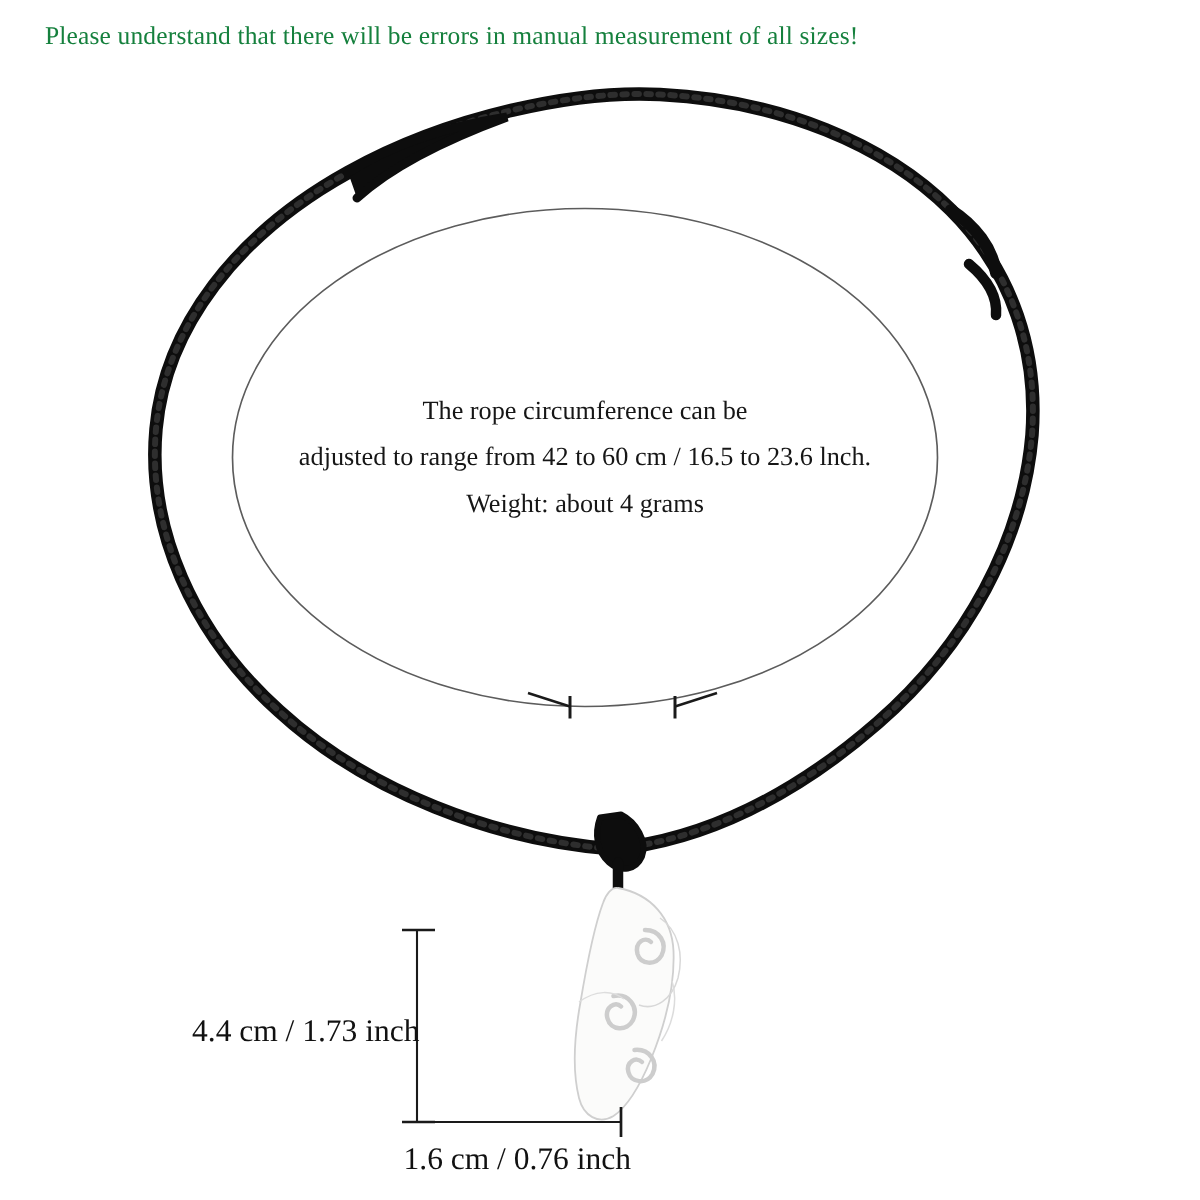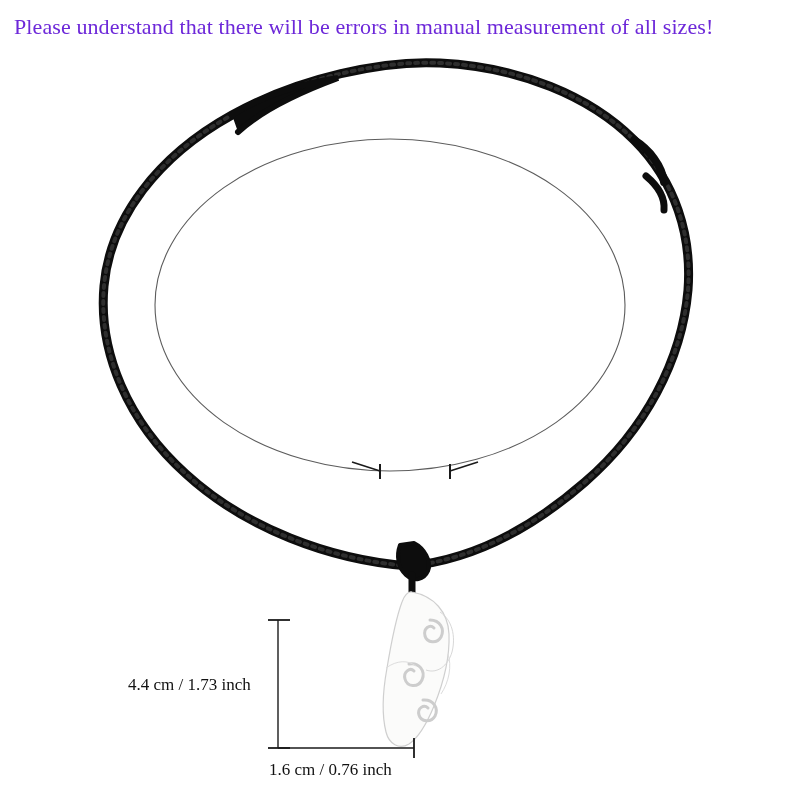--- a/index.html
+++ b/index.html
@@ -14,25 +14,25 @@
     color: #111111;
     overflow: hidden;
   }
   #stage {
     position: relative;
     width: 800px;
     height: 800px;
   }
   .disclaimer {
     position: absolute;
-    left: 14px;
+    left: 30px;
     top: 14px;
-    font-size: 22px;
+    font-size: 17px;
     letter-spacing: 0.1px;
-    color: #6d28d9;
+    color: #15803d;
     white-space: nowrap;
   }
   .svg-layer {
     position: absolute;
     left: 0;
     top: 0;
     width: 800px;
     height: 800px;
   }
   .center-note {
@@ -43,21 +43,21 @@
     text-align: center;
     font-size: 17.5px;
     line-height: 31px;
     color: #161616;
   }
   .center-note div {
     white-space: nowrap;
   }
   .dim-label {
     position: absolute;
-    font-size: 17px;
+    font-size: 21px;
     color: #111111;
     white-space: nowrap;
   }
   #height-label {
     left: 128px;
     top: 675px;
   }
   #width-label {
     left: 269px;
     top: 760px;
@@ -140,18 +140,23 @@
       <line x1="268" y1="620" x2="290" y2="620" stroke="#1a1a1a" stroke-width="1.8"></line>
       <line x1="268" y1="748" x2="290" y2="748" stroke="#1a1a1a" stroke-width="1.8"></line>
     </g>
 
     <g>
       <line x1="278" y1="748" x2="414" y2="748" stroke="#1a1a1a" stroke-width="1.4"></line>
       <line x1="414" y1="738" x2="414" y2="758" stroke="#1a1a1a" stroke-width="1.8"></line>
     </g>
   </svg>
 
+  <div class="center-note">
+    <div>The rope circumference can be</div>
+    <div>adjusted to range from 42 to 60 cm / 16.5 to 23.6 lnch.</div>
+    <div>Weight: about 4 grams</div>
+  </div>
 
   <div class="dim-label" id="height-label">4.4 cm / 1.73 inch</div>
 
   <div class="dim-label" id="width-label">1.6 cm / 0.76 inch</div>
 
 </div>
 
 </body></html>

